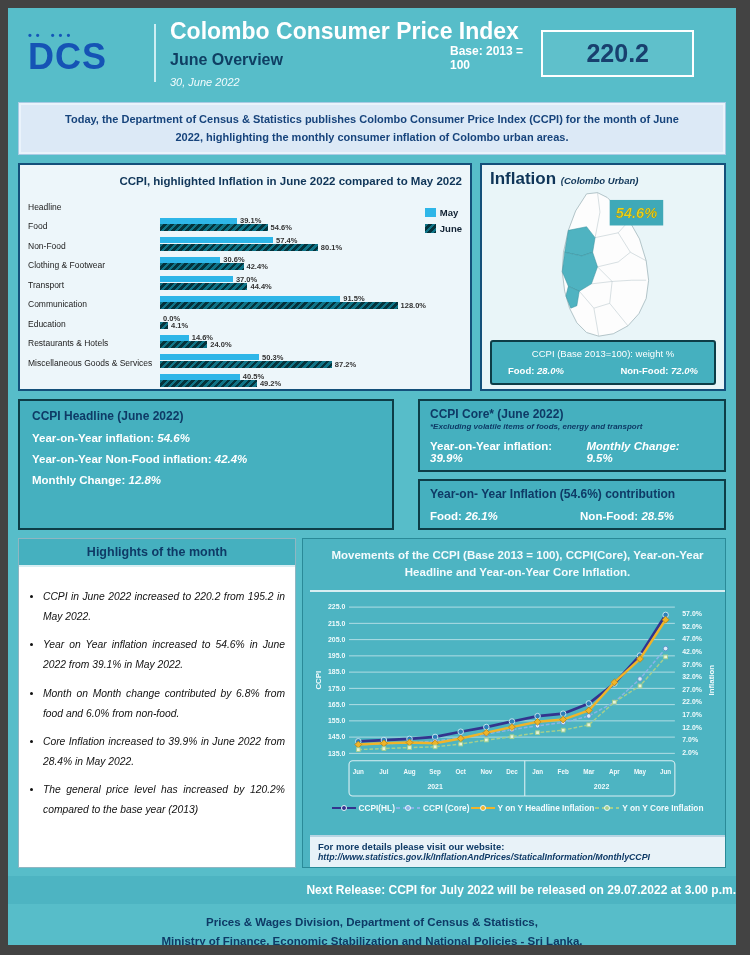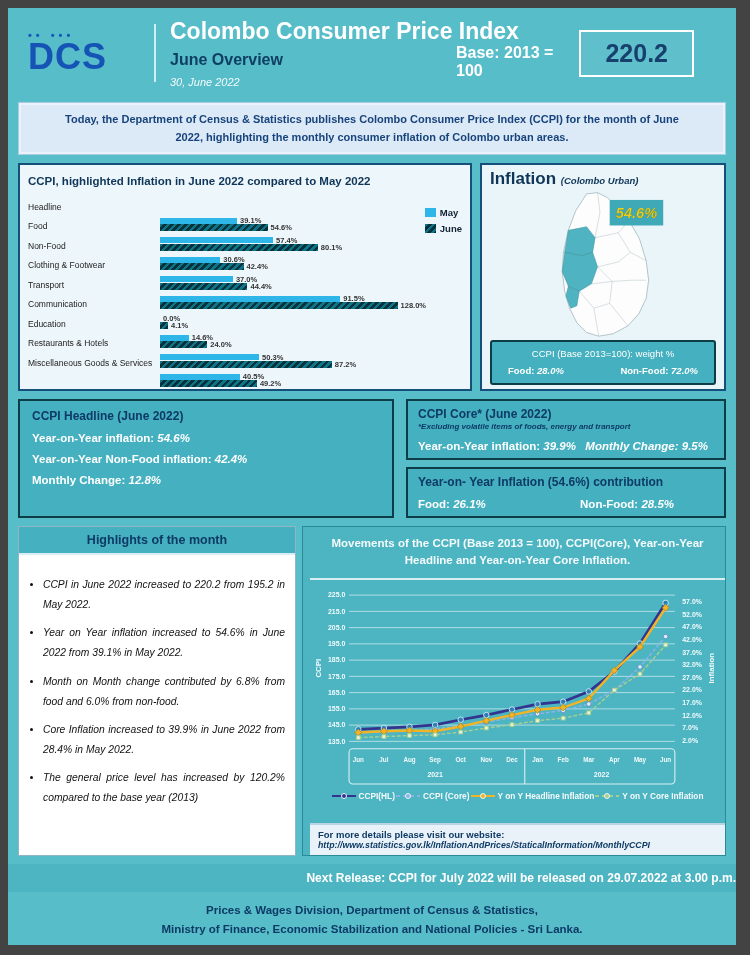--- a/index.html
+++ b/index.html
@@ -7,34 +7,34 @@
   .page{position:absolute;left:8px;top:8px;width:728px;height:937px;background:#57bdc9;overflow:hidden;}
 
   
   .header{height:90px;display:flex;align-items:center;padding:0 14px;}
   .logo{width:112px;text-align:left;padding-left:6px;}
   .logo-dots{color:#1456b8;font-size:11px;letter-spacing:4px;line-height:8px;font-weight:bold;}
   .logo-text{font-size:36px;font-weight:800;color:#1553b5;letter-spacing:1px;line-height:36px;}
   .hdr-divider{width:2px;height:58px;background:#cdeef3;margin:0 14px;}
   .titles{flex:1;position:relative;}
   .h-title{color:#ffffff;font-size:23px;font-weight:bold;}
-  .h-base{position:absolute;left:286px;top:26px;color:#fff;font-size:16px;font-weight:bold;}
+  .h-base{position:absolute;left:280px;top:26px;color:#fff;font-size:12px;font-weight:bold;}
   .h-sub{color:#0f3f63;font-size:16px;font-weight:bold;margin-top:6px;}
   .h-date{color:#f2fbfd;font-size:11px;font-style:italic;margin-top:7px;}
-  .index-box{border:2px solid #ffffff;padding:7px 24px;font-size:25px;font-weight:bold;color:#18406e;
+  .index-box{border:2px solid #ffffff;padding:7px 43px;font-size:25px;font-weight:bold;color:#18406e;
              margin-right:28px;background:rgba(255,255,255,0.05);}
 
   
   .intro{margin:4px 10px 0;background:#dce9f6;border:1px solid #a9cbe4;box-shadow:0 0 0 2px #eaf3fb inset;
          color:#17447c;font-weight:bold;font-size:11px;text-align:center;padding:8px 34px;line-height:1.6;}
 
   
   .row1{display:flex;gap:8px;margin:8px 10px 0;height:228px;}
   .bar-panel{flex:1;background:#edf6fa;border:2px solid #14507a;padding:6px 8px;position:relative;}
-  .bar-title{text-align:left;color:#0f3558;font-weight:bold;font-size:11.5px;margin:4px 0 10px;}
+  .bar-title{text-align:right;color:#0f3558;font-weight:bold;font-size:11.5px;margin:4px 0 10px;}
   .bar-row{display:flex;align-items:center;height:19.5px;}
   .bar-cat{width:126px;padding-right:6px;font-size:8.5px;color:#222;}
   .bars{flex:1;padding-right:36px;margin-top:35px;}
   .bar-line{display:flex;align-items:center;height:7px;}
   .bar{height:6px;}
   .bar.may{background:#2eb6e8;}
   .bar.june{height:7px;background:repeating-linear-gradient(135deg,#0f7487 0 2.5px,#04333c 2.5px 5px);}
   .bar-lbl{font-size:7.5px;color:#333;margin-left:3px;font-weight:bold;white-space:nowrap;}
   .bar-legend{position:absolute;right:8px;top:42px;font-size:9.5px;font-weight:bold;color:#123;}
   .bar-legend div{display:flex;align-items:center;margin-bottom:5px;}
@@ -45,21 +45,21 @@
   .map-panel{width:226px;background:#e9f5f8;border:2px solid #14507a;padding:4px 8px;display:flex;flex-direction:column;}
   .map-title{color:#0f3558;font-size:17px;font-weight:800;}
   .map-title .sub{font-size:9.5px;font-style:italic;font-weight:bold;}
   .map-svg{flex:1;width:100%;}
   .weight-box{background:#45b0bf;border:2px solid #0d3d47;border-radius:3px;color:#fff;font-size:9.5px;
               text-align:center;padding:6px 4px 7px;margin-top:2px;}
   .weight-row{display:flex;justify-content:space-between;padding:6px 12px 0;font-weight:bold;}
   .weight-row i{font-weight:bold;}
 
   
-  .row2{display:flex;gap:12px;margin:8px 10px 0;}
+  .row2{display:flex;gap:24px;margin:8px 10px 0;}
   .teal-box{background:#45b0bf;border:2px solid #0d3d47;}
   .headline-box{width:348px;padding:8px 12px;}
   .box-title{color:#0e3a66;font-weight:800;font-size:12px;}
   .hl-line{color:#fff;font-weight:bold;font-size:11.5px;margin-top:9px;}
   .hl-line .val{font-style:italic;}
   .right-col{flex:1;display:flex;flex-direction:column;gap:7px;}
   .core-box{padding:6px 10px;flex:1;}
   .core-note{color:#0e3a66;font-size:8px;font-style:italic;font-weight:bold;margin-top:1px;}
   .core-row{display:flex;justify-content:space-between;color:#fff;font-weight:bold;font-size:11.5px;margin-top:9px;padding-right:6px;}
   .contrib-box{padding:6px 10px;flex:1;}

